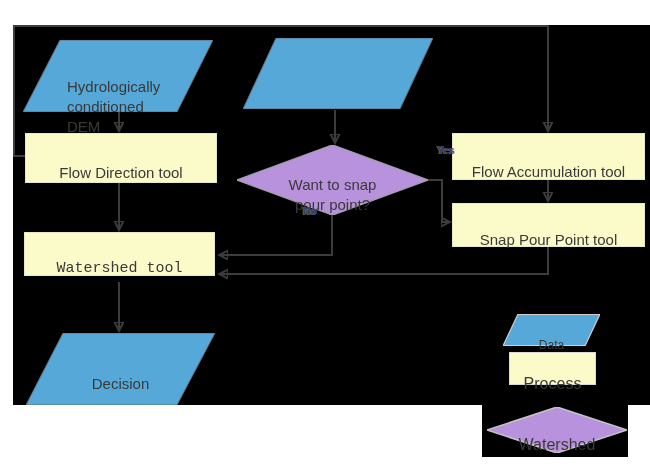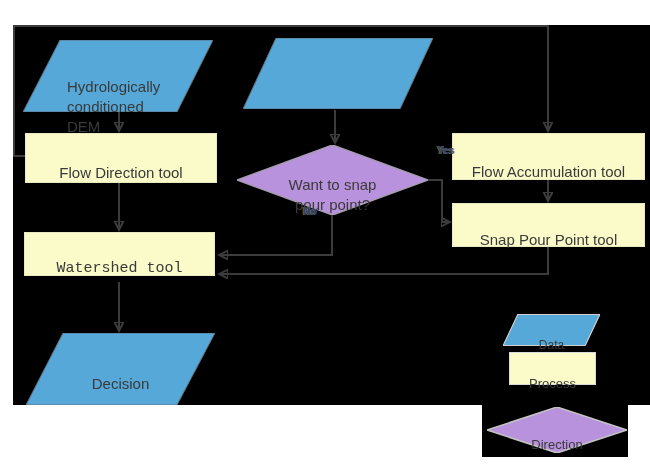--- a/index.html
+++ b/index.html
@@ -19,21 +19,21 @@
   .node svg{position:absolute;left:0;top:0;width:100%;height:100%;}
   .node .label{position:relative;z-index:1;margin-top:30px;}
   .fill-data{fill:var(--color-data_blue,#55a8d7);stroke:#60707c;stroke-width:1;}
   .fill-decision{fill:var(--color-decision_purple,#b892dc);stroke:#a79cb4;stroke-width:1.5;}
   .rect-node{background:var(--color-process_yellow,#fbfbc9);box-shadow:inset 0 0 0 1px #e9e9c0;}
   #node-dem .label{position:absolute;left:44px;top:7px;width:100px;text-align:left;}
   #node-decision .label{width:120px;}
   .edge-label{position:absolute;z-index:3;font-size:10px;font-weight:bold;
         color:var(--color-edge_label_text,#3c4660);
         text-shadow:1px 0 0 rgba(90,110,255,.55),-1px 0 0 rgba(230,220,60,.45);}
-  .legend-label{font-size:13px;}
+  .legend-label{font-size:16px;}
   #legend-data{font-size:12px;}
 </style>
 </head>
 <body>
 
 <div id="canvas">
 
   <div id="bg-main" class="bg-rect"></div>
   <div id="bg-legend-patch" class="bg-rect"></div>
 
@@ -108,16 +108,16 @@
   </div>
 
   <div class="node rect-node legend-label" id="legend-process" style="left:509px;top:352px;width:87px;height:33px;box-shadow:inset 0 0 0 1px #d9d9d9;">
     <div class="label">Process</div>
   </div>
 
   <div class="node legend-label" id="legend-decision" style="left:487px;top:407px;width:140px;height:46px;">
     <svg viewBox="0 0 140 46" preserveAspectRatio="none">
       <polygon class="fill-decision" style="stroke:#c4c4c4" points="70,0 140,23 70,46 0,23"></polygon>
     </svg>
-    <div class="label">Direction</div>
+    <div class="label">Watershed</div>
   </div>
 
 </div>
 
 </body></html>

